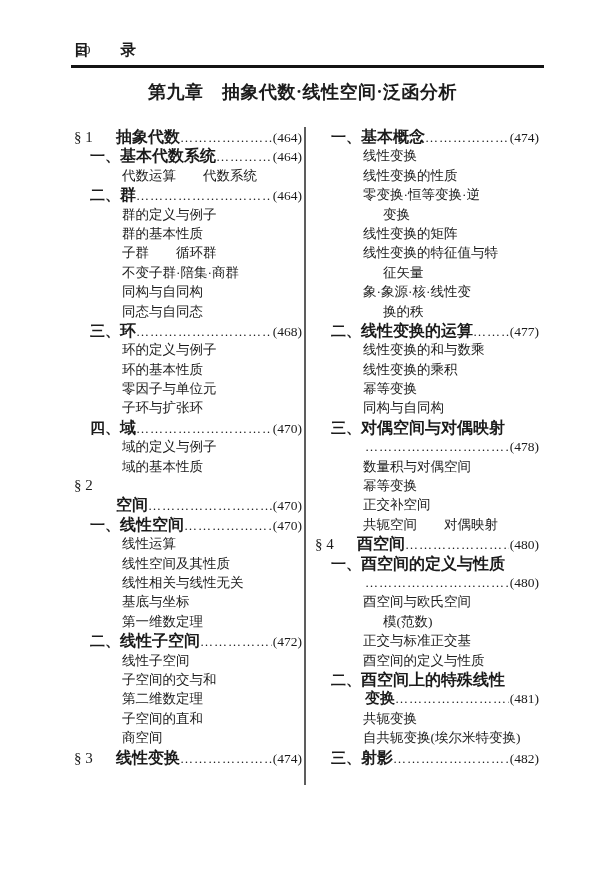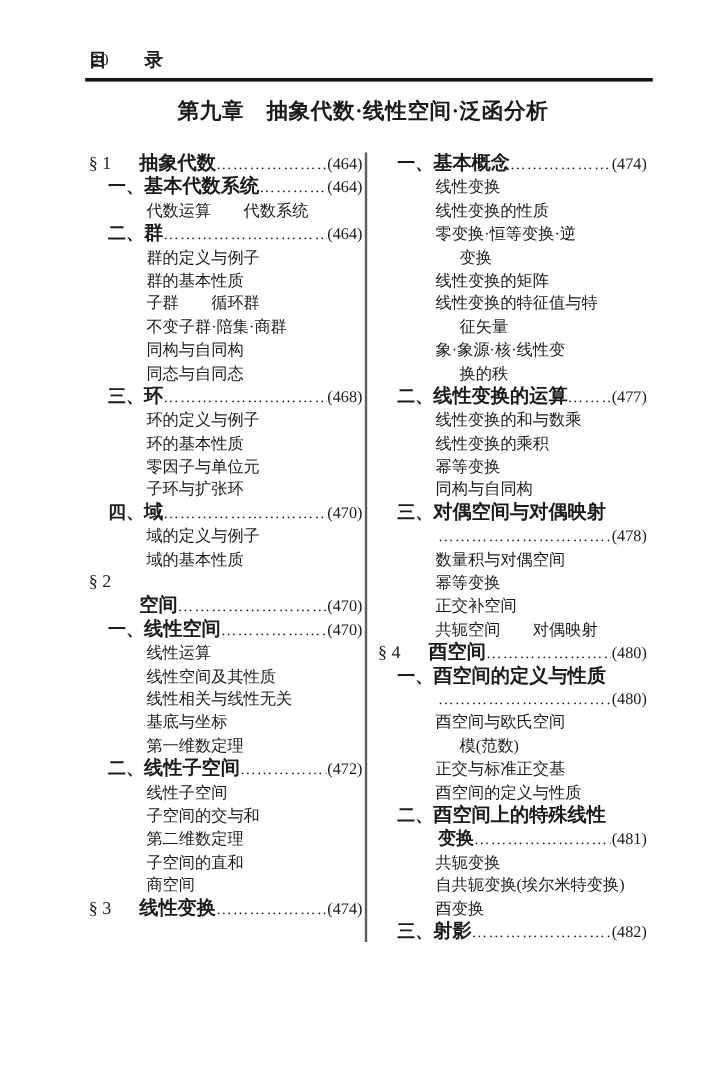--- a/index.html
+++ b/index.html
@@ -288,23 +288,20 @@
         <span class="label">变换</span>
         <span class="leaders">………………………………………………………………</span>
         <span class="pageno">(481)</span>
       </div>
       <div class="row item">
         <span class="label">共轭变换</span>
       </div>
       <div class="row item">
         <span class="label">自共轭变换(埃尔米特变换)</span>
       </div>
-      <div class="row item">
-        <span class="label">酉变换</span>
-      </div>
       <div class="row heading">
         <span class="marker">三、</span>
         <span class="label">射影</span>
         <span class="leaders">………………………………………………………………</span>
         <span class="pageno">(482)</span>
       </div>
     </div>
 </div>
 
 </body></html>

